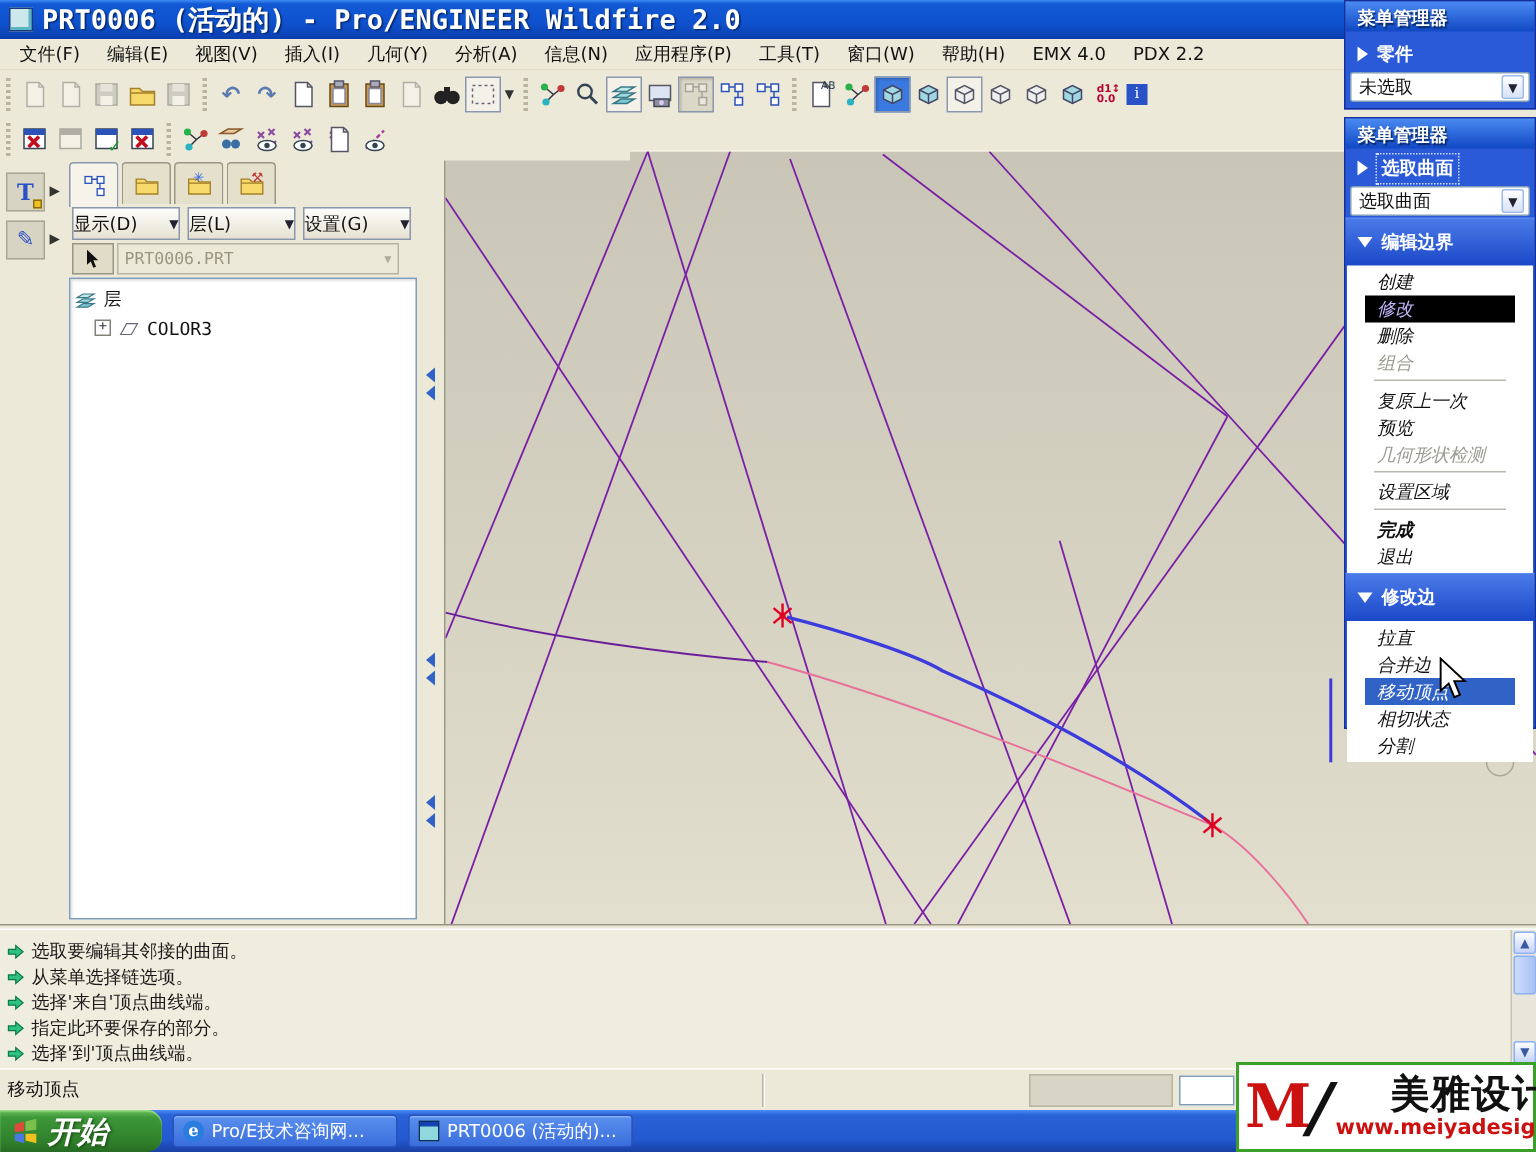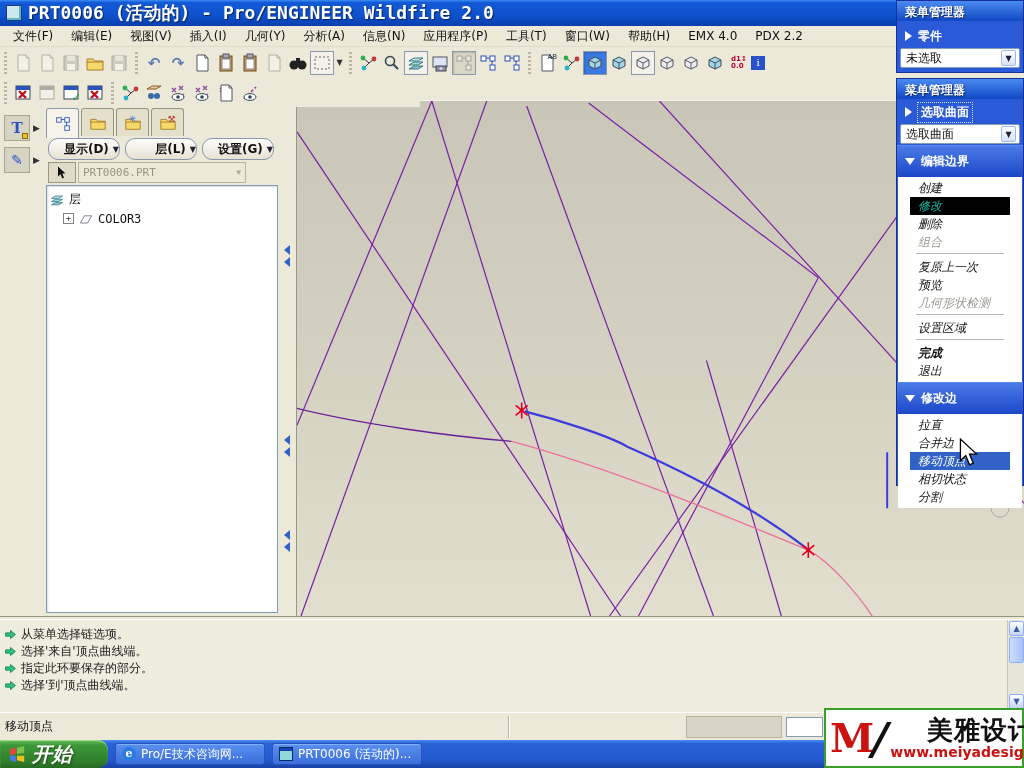--- a/index.html
+++ b/index.html
@@ -45,25 +45,25 @@
   #navigator { left:0; top:107px; width:296px; height:509px; background:#ece9d8; z-index:3; }
   .side-btn { position:absolute; left:4px; width:26px; height:26px; background:#d8d4c4;
      border:1px solid #aaa694; display:flex; align-items:center; justify-content:center; }
   .side-arrow { position:absolute; left:33px; font-size:9px; color:#333; }
   .navtabs { position:absolute; left:46px; top:1px; height:29px; display:flex; gap:2px; }
   .navtab { width:33px; height:28px; border:1px solid #9a9684; border-bottom:none;
      border-radius:3px 3px 0 0; background:#e4e0cc; display:flex; align-items:center;
      justify-content:center; }
   .navtab.active { background:#f6f4ea; height:30px; border-color:#8a97ad; }
   .navbtn-row { position:absolute; left:48px; top:31px; width:226px; height:22px; display:flex; gap:5px; }
-  .navbtn { flex:1; border:1px solid #8a97ad; border-radius:10px;
+  .navbtn { flex:1; border:1px solid #8a97ad; border-radius:0;
      background:linear-gradient(180deg,#fdfdfb,#e6e2d2); display:flex; align-items:center;
-     justify-content:flex-end; gap:4px; font-size:12px; color:#111;font-weight:bold; }
+     justify-content:space-between; gap:4px; font-size:12px; color:#111; }
   .navbtn .dn { font-size:8px; color:#223; }
-  .sel-row { position:absolute; left:48px; top:55px; width:198px; height:21px; display:flex; gap:2px; }
+  .sel-row { position:absolute; left:48px; top:55px; width:218px; height:21px; display:flex; gap:2px; }
   .sel-btn { width:28px; height:21px; border:1px solid #9a9684; background:#e0dcc8;
      display:flex; align-items:center; justify-content:center; }
   .sel-combo { flex:1; border:1px solid #b8b4a4; background:#ece9d8; color:#9a9684;
      font-family:"DejaVu Sans Mono", monospace; font-size:11px; display:flex;
      align-items:center; padding:0 4px; justify-content:space-between; }
   #treebox { position:absolute; left:46px; top:78px; width:232px; height:428px;
      background:#fff; border:1px solid #7f9db9; box-shadow:inset 1px 1px 2px rgba(0,0,0,.15);
      padding:4px 2px; font-family:"DejaVu Sans Mono", monospace; font-size:12px; color:#111; }
   .tree-row { display:flex; align-items:center; gap:4px; height:19px; }
   .tree-row.child { padding-left:14px; }
@@ -98,21 +98,21 @@
      border-radius:2px; display:flex; align-items:center; justify-content:space-between;
      padding:0 3px 0 5px; color:#111; font-size:12px; }
   .pal-combo .dbtn { width:15px; height:16px; border:1px solid #9db9e8; border-radius:2px;
      background:linear-gradient(180deg,#fff,#d6e2f8); display:flex; align-items:center;
      justify-content:center; font-size:8px; color:#223; }
   .pal-header { height:32px; background:linear-gradient(180deg,#4a7ae8,#1b48c8);
      border-top:1px solid #5a8af0; }
   .mm-list { background:#fff; margin:0 1px; padding:2px 12px;font-style:italic; }
   .mm-item { height:18px; line-height:18px; padding-left:8px; color:#111; font-size:12px;
      white-space:nowrap; }
-  .mm-item.sel-black { background:#000; color:#14b8a6; }
+  .mm-item.sel-black { background:#000; color:#c4b5fd; }
   .mm-item.sel-blue { background:#3163c6; color:#fff; }
   .mm-item.disabled { color:#9a9a92; pointer-events:none; }
   .mm-item.bold { font-weight:bold; }
   .mm-item.sep { height:4px; border-top:1px solid #b8b8b0; margin:2px 6px 1px 6px;
      padding:0; pointer-events:none; }
 
   
   #msg-sep { left:0; top:616px; width:1024px; height:4px; background:#ece9d8;
      border-top:1px solid #9a9684; border-bottom:1px solid #fff; z-index:2; }
   #messages { left:0; top:620px; width:1007px; height:92px; background:#efedde;
@@ -667,20 +667,26 @@
     </div>
 </div>
 
 <svg id="cursor" class="abs" viewBox="0 0 20 28">
     <use href="#s-cursorarrow"></use>
   </svg>
 
 <div id="msg-sep" class="abs"></div>
 <div id="messages" class="abs">
 
+    <div class="msg-line">
+      <svg width="13" height="13" viewBox="0 0 16 16">
+        <path d="M2 6 h6 V3 l6 5 -6 5 v-3 H2 z" fill="#2ec27e" stroke="#0a7a4a"></path>
+      </svg>
+      <span>选取要编辑其邻接的曲面。</span>
+    </div>
 
     <div class="msg-line">
       <svg width="13" height="13" viewBox="0 0 16 16">
         <path d="M2 6 h6 V3 l6 5 -6 5 v-3 H2 z" fill="#2ec27e" stroke="#0a7a4a"></path>
       </svg>
       <span>从菜单选择链选项。</span>
     </div>
 
     <div class="msg-line">
       <svg width="13" height="13" viewBox="0 0 16 16">

